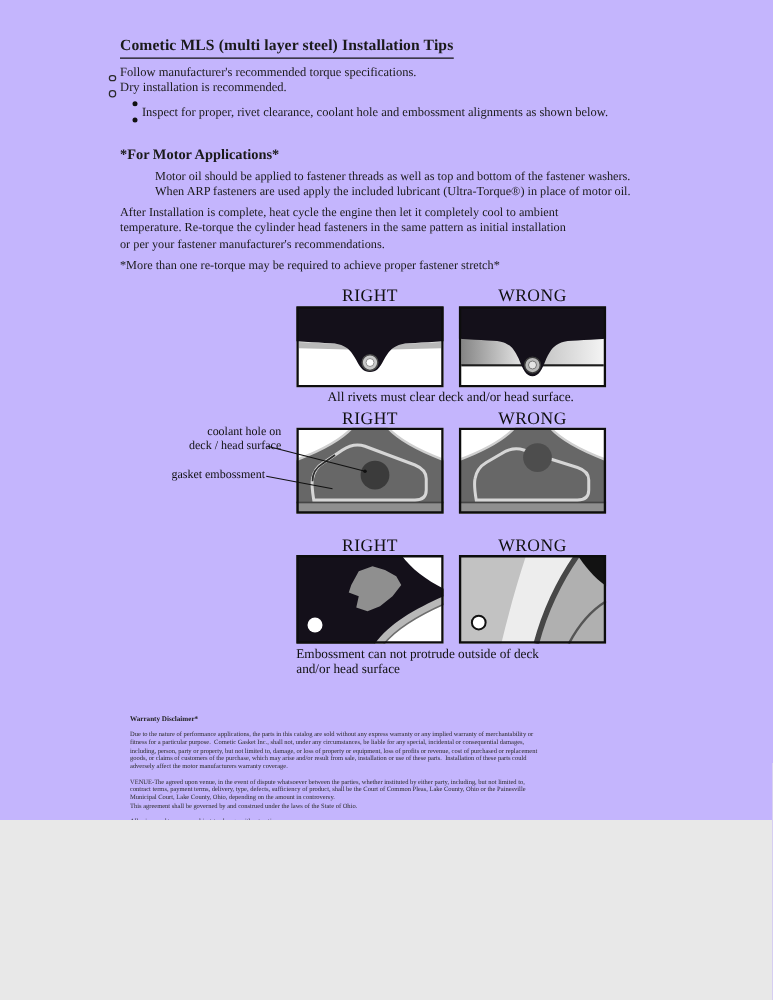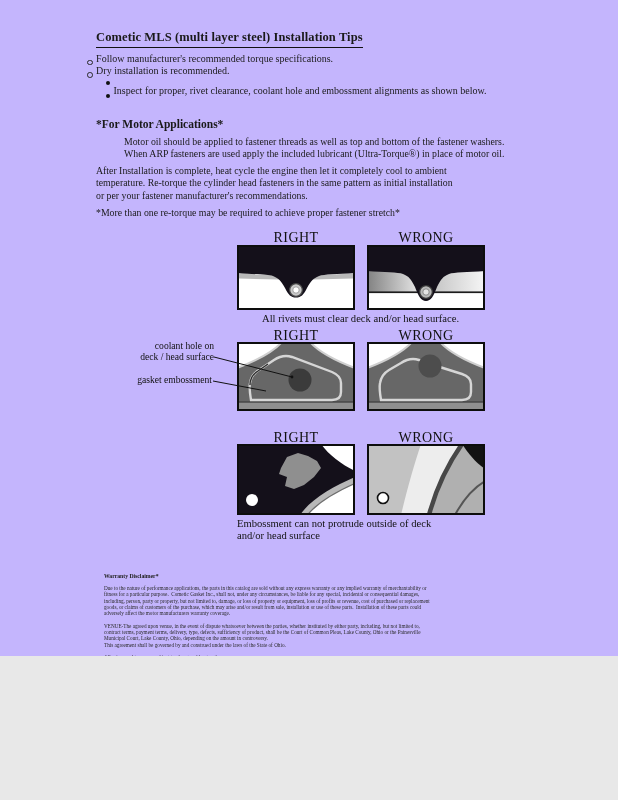--- a/index.html
+++ b/index.html
@@ -110,21 +110,21 @@
       <circle cx="59" cy="47" r="3.2" fill="#e4e4e4" stroke="#777777" stroke-width="0.8"></circle>
       <rect x="1" y="1" width="116" height="63" fill="none" stroke="#0d0d0d" stroke-width="2"></rect>
     </svg>
   </div>
 
   <div class="abs caption pre-line" style="left:237px; top:313px;margin-left:25px;">All rivets must clear deck and/or head surface.</div>
 
   <div class="abs dg-label" style="left:237px; top:328px;">RIGHT</div>
   <div class="abs dg-label" style="left:367px; top:328px;">WRONG</div>
 
-  <div class="abs callout pre-line" style="left:102px; top:341px;">coolant hole on
+  <div class="abs callout pre-line" style="left:113px; top:341px;">coolant hole on
 deck / head surface</div>
   <div class="abs callout pre-line" style="left:100px; top:375px;">gasket embossment</div>
 
   <div class="abs panel" style="left:237px; top:342px;">
     <svg width="118" height="69" viewBox="0 0 118 69">
       <rect x="0" y="0" width="118" height="69" fill="#ffffff"></rect>
       <path d="M0,69 V26 C16,20 34,12 45,0 L73,0 C84,12 102,20 118,26 V69 Z" fill="#676767"></path>
       <path d="M0,26 C16,20 34,12 45,0" stroke="#cfcfcf" stroke-width="2" fill="none"></path>
       <path d="M73,0 C84,12 102,20 118,26" stroke="#cfcfcf" stroke-width="2" fill="none"></path>
       <rect x="0" y="60.5" width="118" height="8.5" fill="#8f8f8f"></rect>

